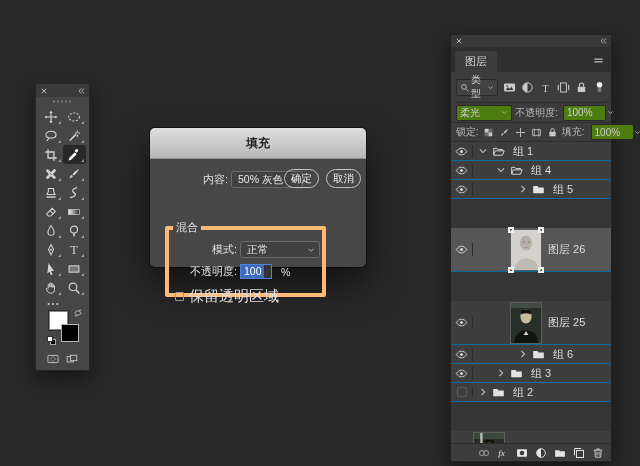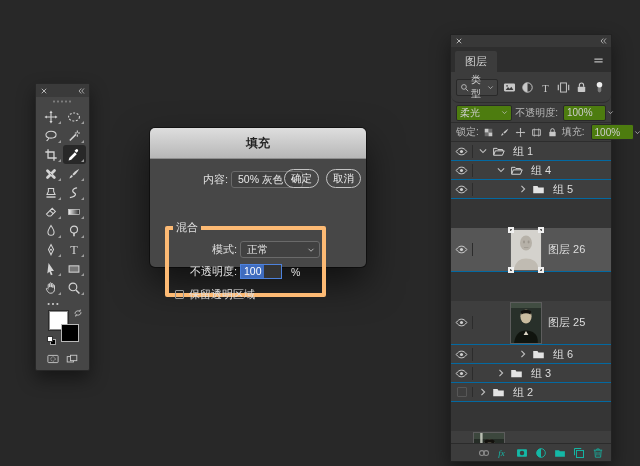--- a/index.html
+++ b/index.html
@@ -50,26 +50,26 @@
   .pill{width:35px;height:19px;border-radius:10px;border:1px solid #c3c3c3;background:transparent;color:#ececec;
     font-size:10.5px;display:flex;align-items:center;justify-content:center;font-family:inherit;padding:0;}
   .blend-group{position:absolute;left:0;top:46px;width:161px;height:77px;border:4px solid #fdba74;border-radius:2px;margin:15px;padding:0;}
   .blend-group legend{font-size:11px;color:#e0e0e0;margin-left:4px;padding:0 3px;}
   .grow{position:absolute;display:flex;align-items:center;}
   .mode-row{left:0;top:6px;}
   .mode-row .flabel{width:68px;}
   .mode-select{width:80px;}
   .op-row{left:0;top:29px;}
   .op-row .flabel{width:68px;}
-  .op-field{margin-left:3px;width:42px;height:15px;border:1px solid #4d82dd;background:#343434;display:flex;align-items:center;overflow:hidden;}
+  .op-field{margin-left:3px;width:32px;height:15px;border:1px solid #4d82dd;background:#343434;display:flex;align-items:center;overflow:hidden;}
   .op-sel{background:#3f6cbf;color:#fff;font-size:10.5px;padding:0 2px 0 3px;line-height:13px;}
   .op-unit{font-size:10.5px;color:#e0e0e0;margin-left:9px;}
   .chk-row{left:6px;top:52px;}
   .checkbox{width:9px;height:9px;border:1px solid #9a9a9a;border-radius:1px;background:transparent;flex:0 0 auto;}
-  .chk-row .clabel{font-size:11px;color:#e0e0e0;margin-left:5px;font-family:Liberation Serif, serif;}
+  .chk-row .clabel{font-size:15px;color:#e0e0e0;margin-left:5px;font-family:Liberation Serif, serif;}
 
   
   .layers-panel{position:absolute;left:450px;top:34px;width:162px;height:428px;background:#3c3c3c;
     border:1px solid #222;box-shadow:0 8px 18px rgba(0,0,0,.45);display:flex;flex-direction:column;}
   .lp-topbar{height:12px;background:#383838;display:flex;justify-content:space-between;align-items:center;padding:0 4px;flex:0 0 auto;}
   .lp-topbar .hic{width:8px;height:8px;color:#b5b5b5;}
   .lp-tabstrip{height:25px;background:#2e2e2e;display:flex;align-items:flex-end;justify-content:space-between;flex:0 0 auto;}
   .lp-tab{background:#3c3c3c;height:21px;padding:0 10px;font-size:11px;color:#d2d2d2;display:flex;align-items:center;border-radius:2px 2px 0 0;margin-left:4px;}
   .lp-menu{width:13px;height:11px;color:#bdbdbd;margin:0 6px 6px 0;}
   .lp-row{display:flex;align-items:center;padding:0 5px;flex:0 0 auto;border-bottom:1px solid #2d2d2d;}
@@ -102,21 +102,21 @@
   .folder{width:15px;height:13px;color:#e3e3e3;margin-left:3px;flex:0 0 auto;}
   .lname{font-size:11px;color:#dedede;margin-left:7px;white-space:nowrap;}
   .thumb{width:30px;height:40px;position:relative;flex:0 0 auto;outline:1px solid #5d5d5d;}
   .thumb .corner{position:absolute;width:6px;height:6px;border:2px solid #f0f0f0;}
   .c-tl{top:-3px;left:-3px;border-right:none;border-bottom:none;}
   .c-tr{top:-3px;right:-3px;border-left:none;border-bottom:none;}
   .c-bl{bottom:-3px;left:-3px;border-right:none;border-top:none;}
   .c-br{bottom:-3px;right:-3px;border-left:none;border-top:none;}
   .lp-bottombar{height:18px;border-top:1px solid #2b2b2b;background:#3c3c3c;display:flex;align-items:center;
     justify-content:flex-end;gap:7px;padding:0 7px;flex:0 0 auto;}
-  .lp-bottombar .pico{width:12px;height:12px;color:#14b8a6;}
+  .lp-bottombar .pico{width:12px;height:12px;color:#e5e5e5;}
   .lp-bottombar .pico:first-child{color:#8c8c8c;}
 </style>
 </head>
 <body>
 
 <div class="toolbar-panel">
   <div class="tp-header">
     <span class="hic">
         <svg viewBox="0 0 16 16" fill="none">
           <path d="M3.5 3.5l9 9M12.5 3.5l-9 9" stroke="currentColor" stroke-width="2"></path>

